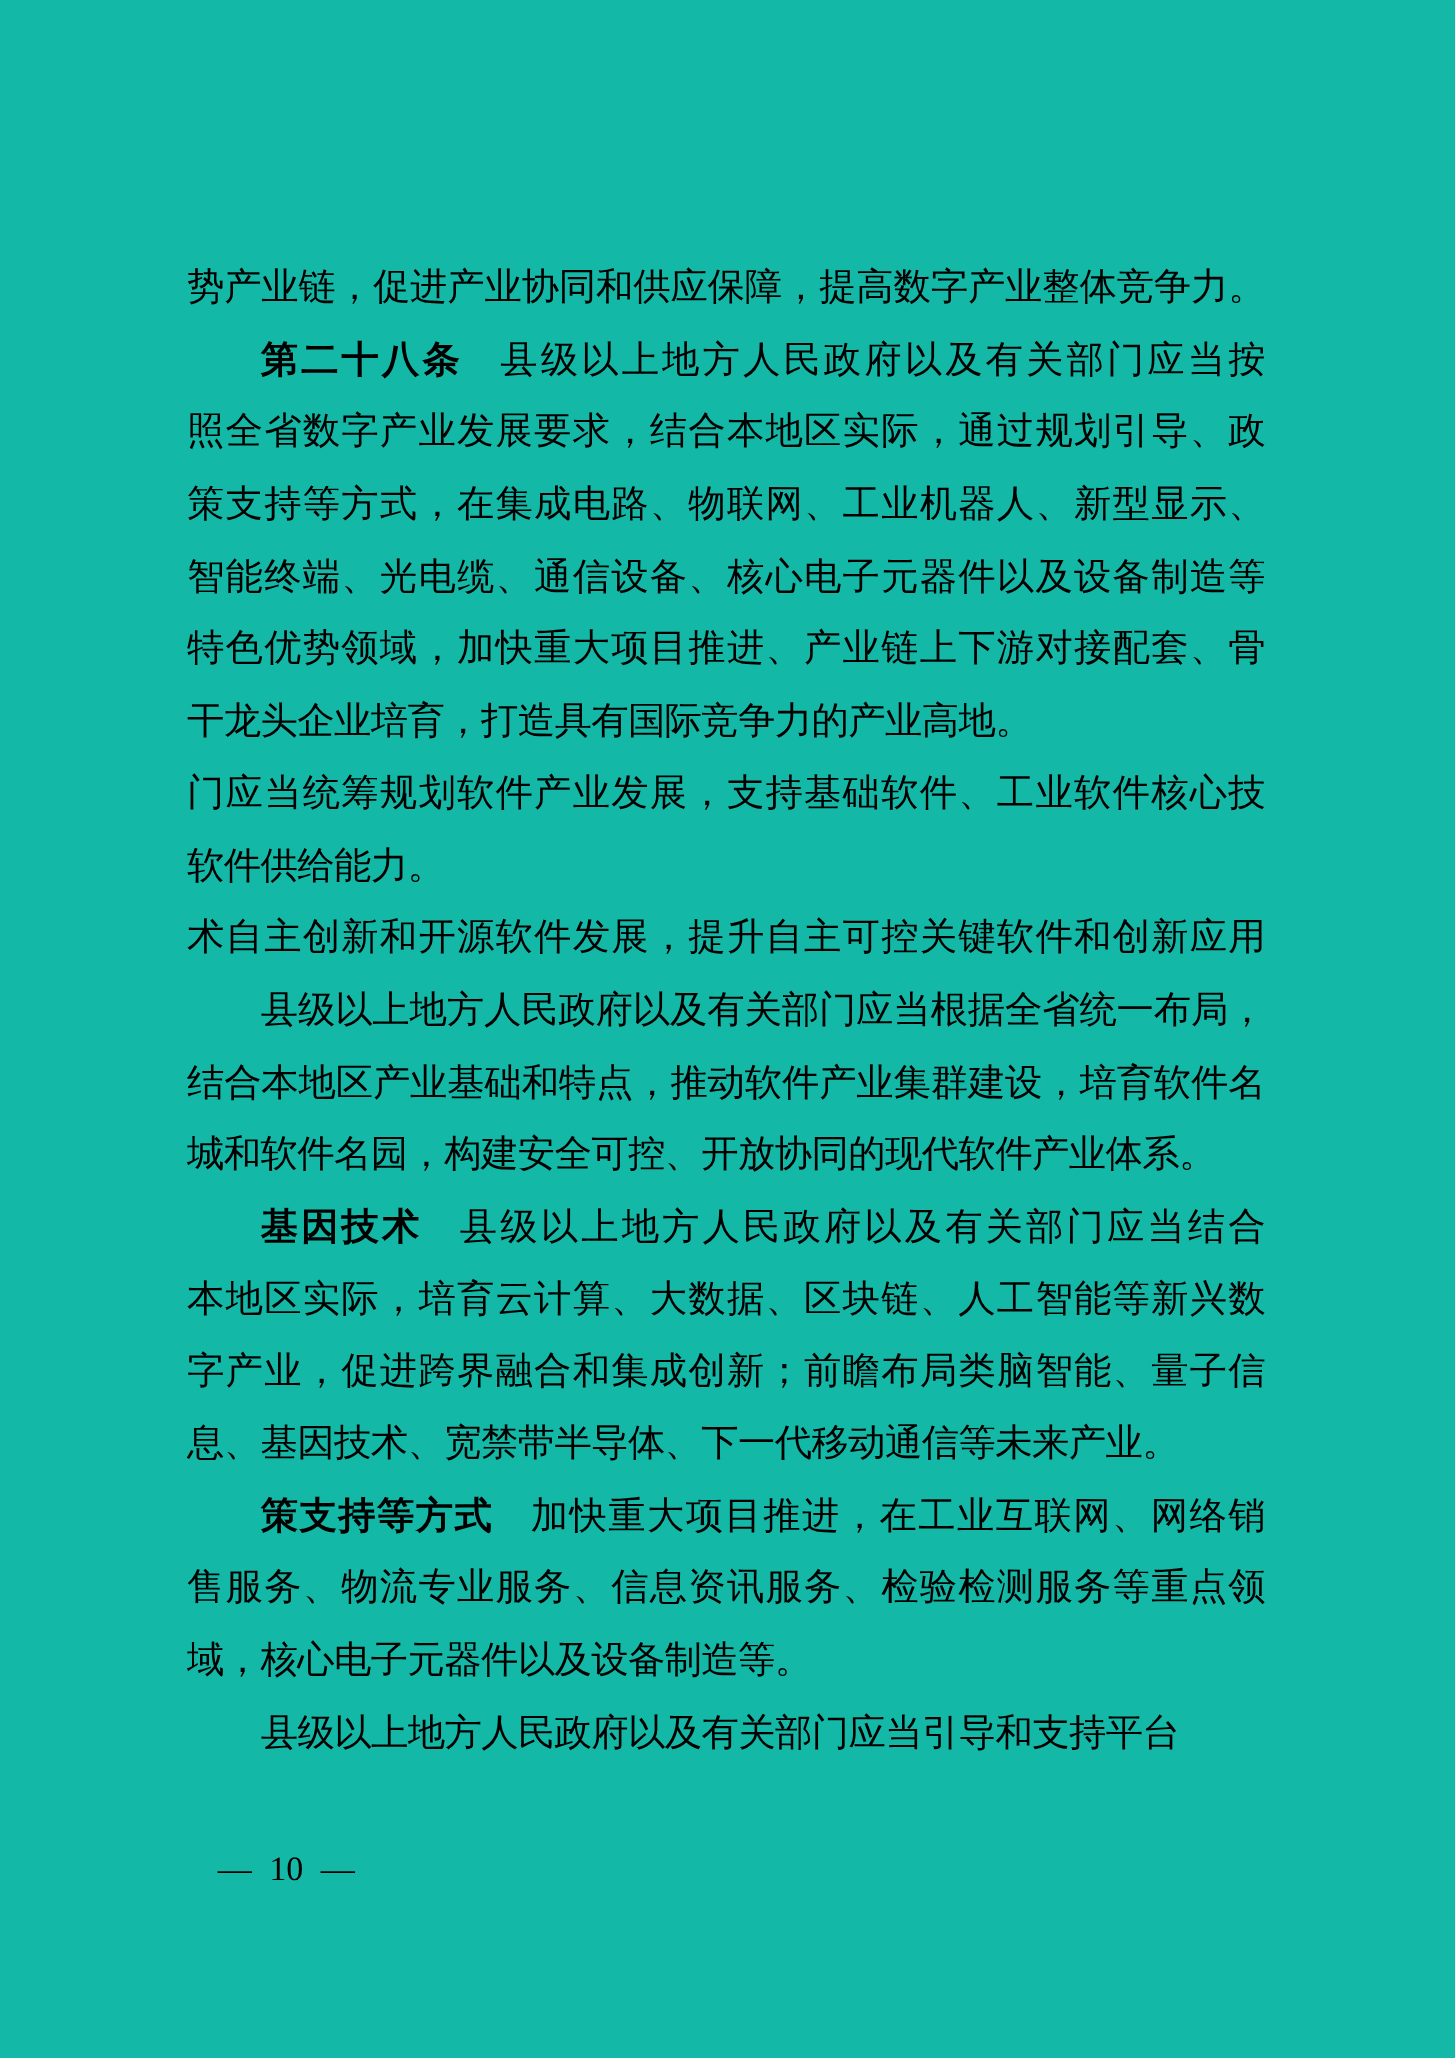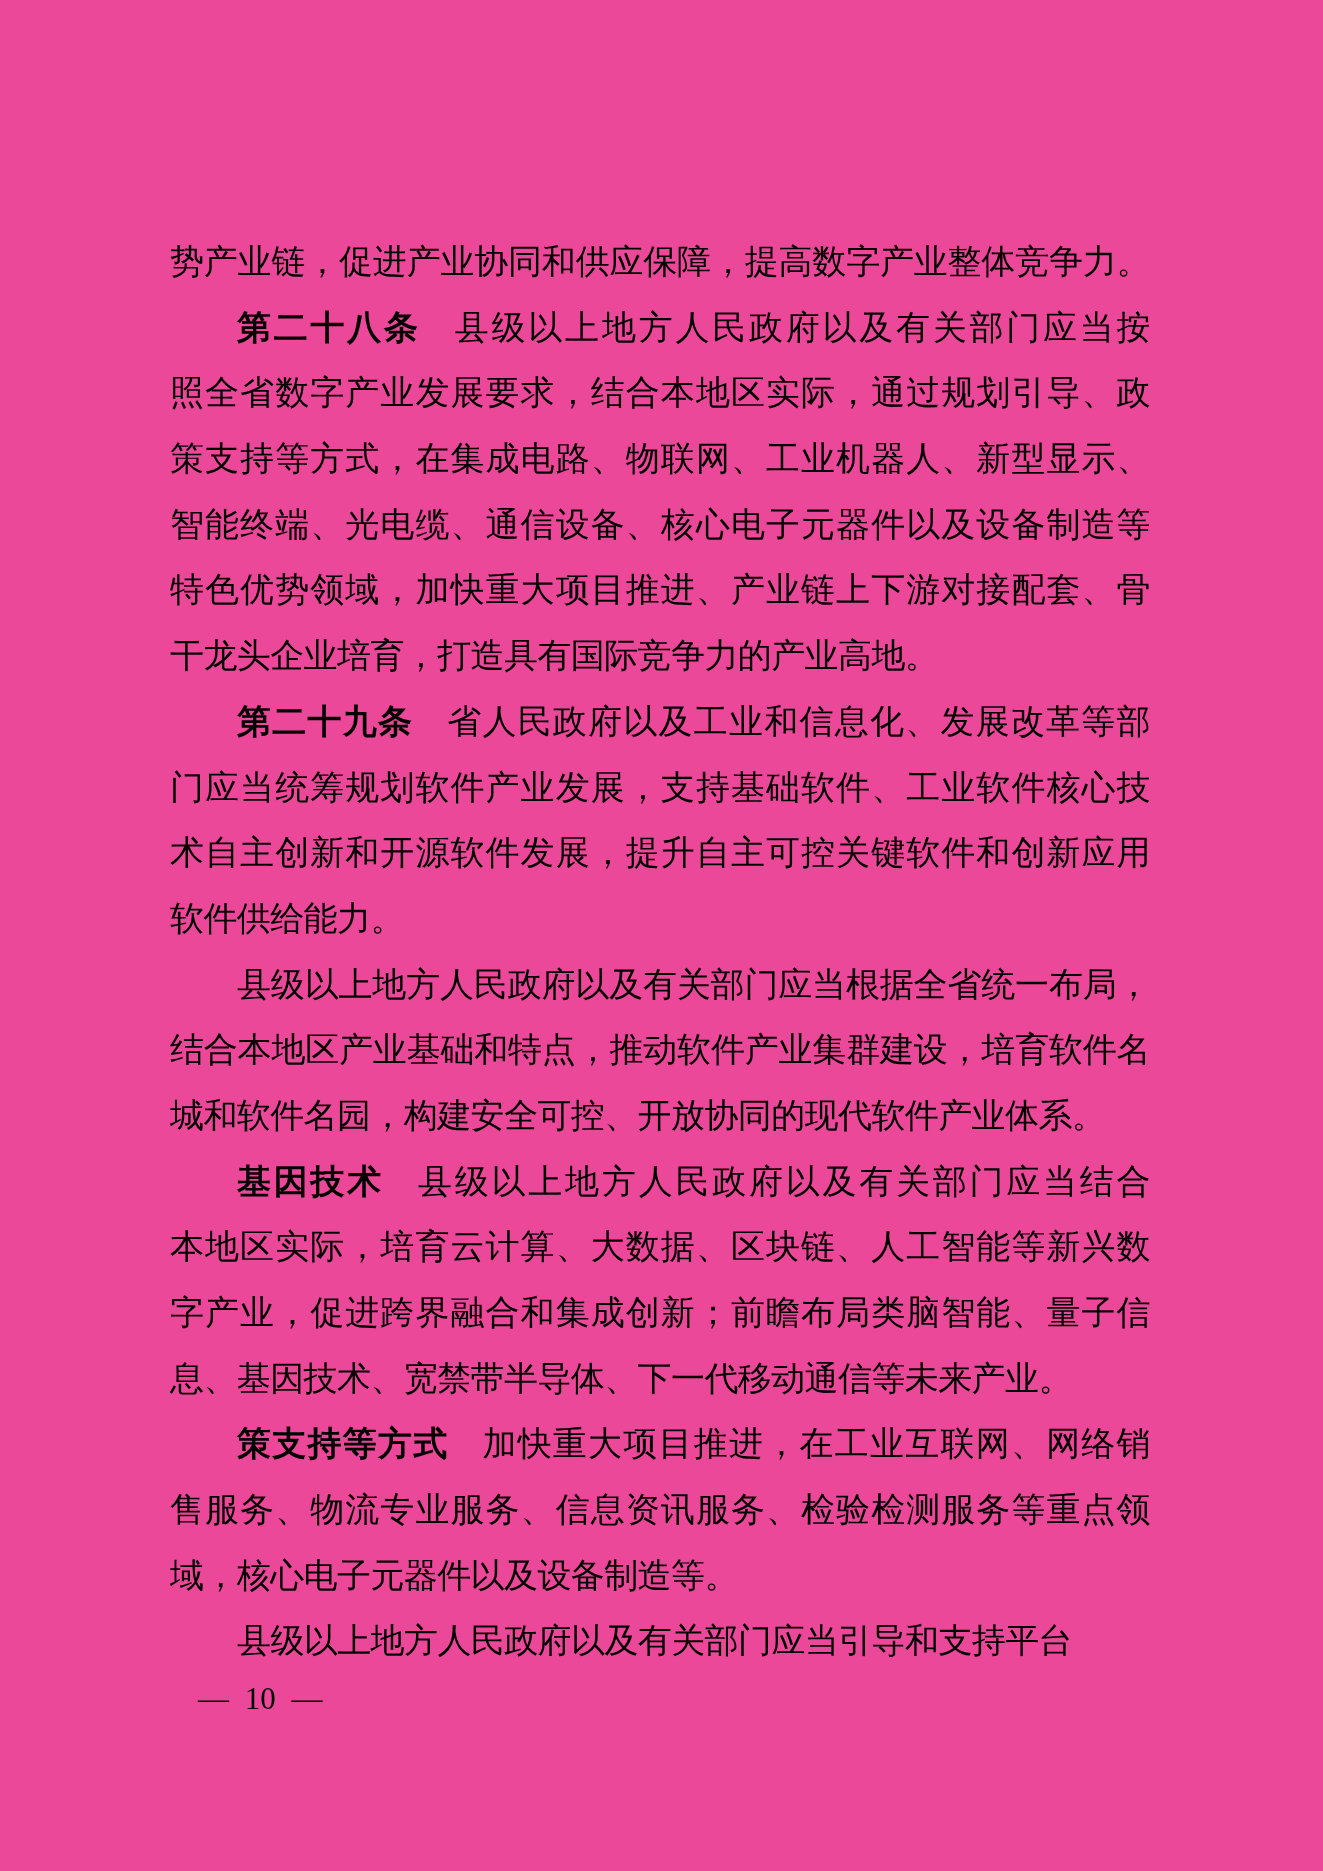--- a/index.html
+++ b/index.html
@@ -4,21 +4,21 @@
 <style>
   html, body {
     margin: 0;
     padding: 0;
     background: #ffffff;
   }
   .page {
     position: relative;
     width: 1323px;
     height: 1871px;
-    background: #ec4899;
+    background: #14b8a6;
     overflow: hidden;
     color: #000000;
     font-family: "Liberation Serif", "DejaVu Serif", serif;
   }
   .textcol {
     position: absolute;
     left: 170px;
     top: 229px;
     width: 980px;
     font-size: 34px;
@@ -65,24 +65,23 @@
 
 <div class="page">
   <div class="textcol">
     <div class="line j"><span>势产业链，促进产业协同和供应保障，提高数字产业整体竞争力。</span></div>
     <div class="line j indent"><span class="art">第二十八条</span><span>县级以上地方人民政府以及有关部门应当按</span></div>
     <div class="line j"><span>照全省数字产业发展要求，结合本地区实际，通过规划引导、政</span></div>
     <div class="line j"><span>策支持等方式，在集成电路、物联网、工业机器人、新型显示、</span></div>
     <div class="line j"><span>智能终端、光电缆、通信设备、核心电子元器件以及设备制造等</span></div>
     <div class="line j"><span>特色优势领域，加快重大项目推进、产业链上下游对接配套、骨</span></div>
     <div class="line end"><span>干龙头企业培育，打造具有国际竞争力的产业高地。</span></div>
-    <div class="line j indent"><span class="art">第二十九条</span><span>省人民政府以及工业和信息化、发展改革等部</span></div>
     <div class="line j"><span>门应当统筹规划软件产业发展，支持基础软件、工业软件核心技</span></div>
+    <div class="line end"><span>软件供给能力。</span></div>
     <div class="line j"><span>术自主创新和开源软件发展，提升自主可控关键软件和创新应用</span></div>
-    <div class="line end"><span>软件供给能力。</span></div>
     <div class="line j indent"><span>县级以上地方人民政府以及有关部门应当根据全省统一布局，</span></div>
     <div class="line j"><span>结合本地区产业基础和特点，推动软件产业集群建设，培育软件名</span></div>
     <div class="line end"><span>城和软件名园，构建安全可控、开放协同的现代软件产业体系。</span></div>
     <div class="line j indent"><span class="art">基因技术</span><span>县级以上地方人民政府以及有关部门应当结合</span></div>
     <div class="line j"><span>本地区实际，培育云计算、大数据、区块链、人工智能等新兴数</span></div>
     <div class="line j"><span>字产业，促进跨界融合和集成创新；前瞻布局类脑智能、量子信</span></div>
     <div class="line end"><span>息、基因技术、宽禁带半导体、下一代移动通信等未来产业。</span></div>
     <div class="line j indent"><span class="art">策支持等方式</span><span>加快重大项目推进，在工业互联网、网络销</span></div>
     <div class="line j"><span>售服务、物流专业服务、信息资讯服务、检验检测服务等重点领</span></div>
     <div class="line end"><span>域，核心电子元器件以及设备制造等。</span></div>

